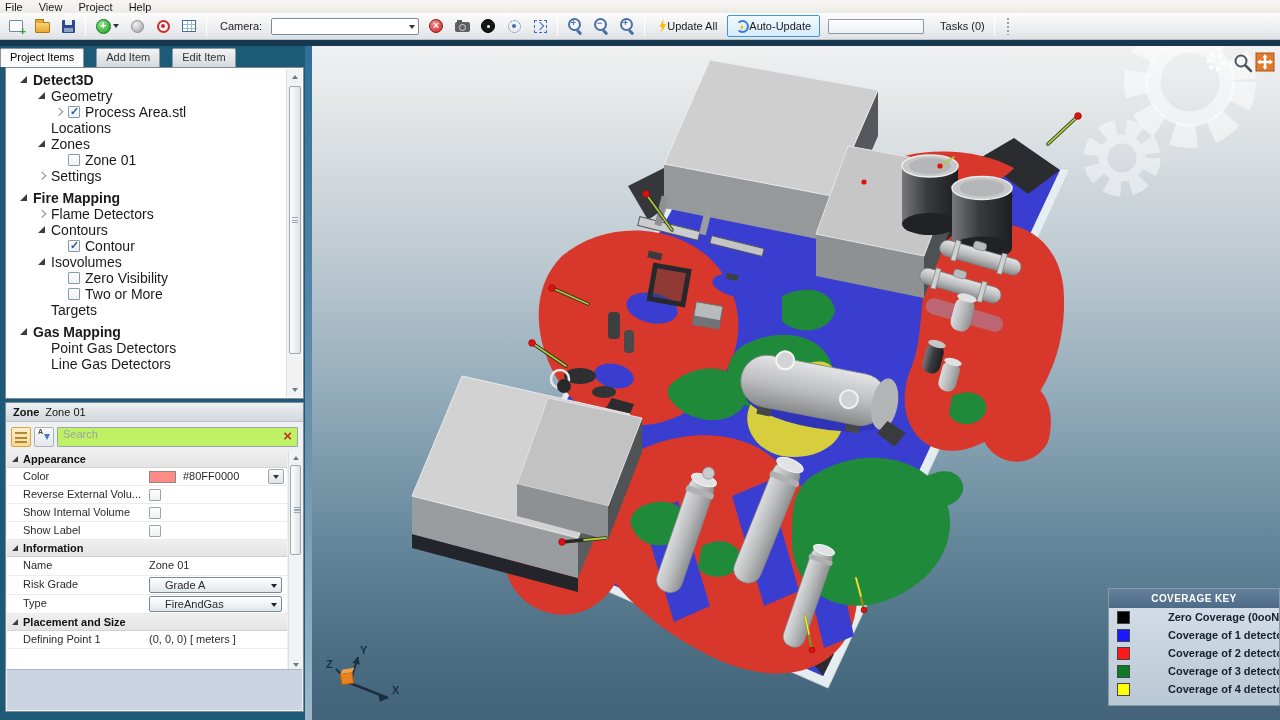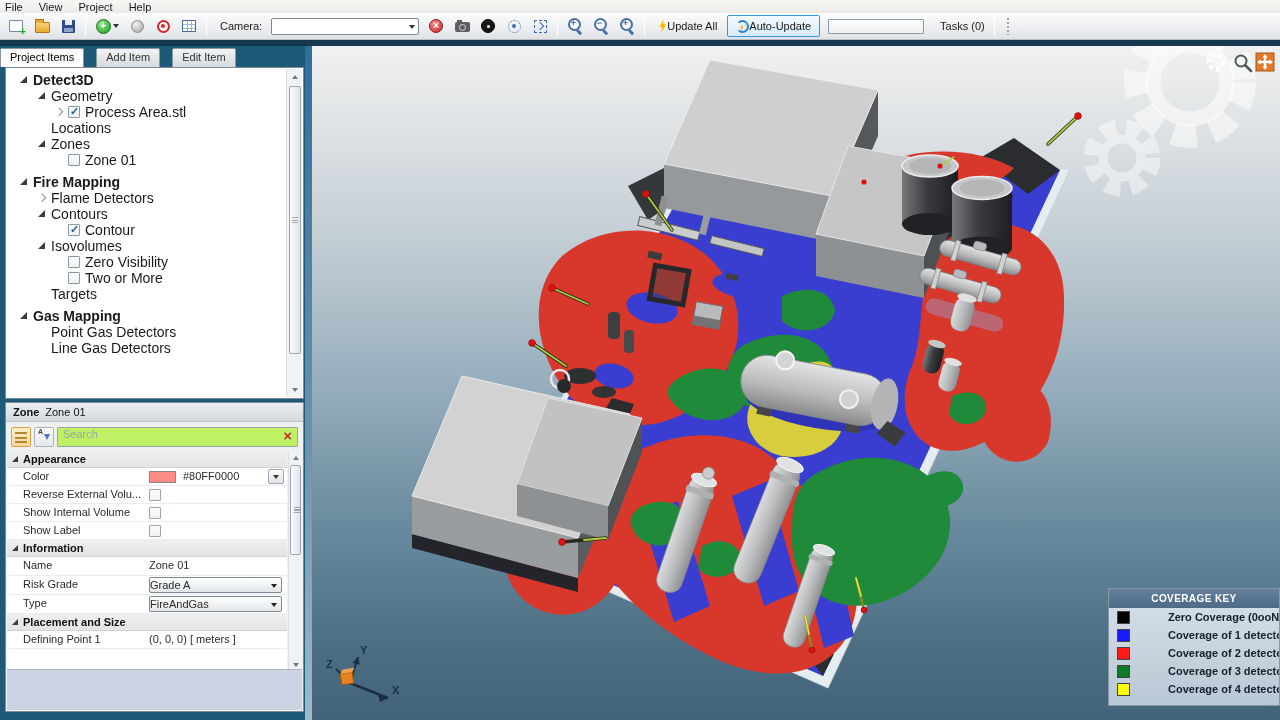--- a/index.html
+++ b/index.html
@@ -131,21 +131,21 @@
   .prow .pval { position:absolute; left:142px; top:2px; white-space:nowrap;}
   .swatch { position:absolute; left:142px; top:2.5px; width:27px; height:12px; border:1px solid #888;}
   .swtext { position:absolute; left:176px; top:2px; }
   .ddbtn { position:absolute; right:3px; top:1px; width:16px; height:15px; border:1px solid #9aa7b2;
     background:linear-gradient(180deg,#fafafa,#dfe3e7); border-radius:2px;}
   .ddbtn::after { content:""; position:absolute; left:4px; top:5px; width:0; height:0;
     border-left:3.5px solid transparent; border-right:3.5px solid transparent; border-top:4.5px solid #333;}
   .pcb { position:absolute; left:142px; top:2.5px; width:12px; height:12px; border:1px solid #9aa5ae;
     background:linear-gradient(180deg,#fdfdfd,#eef1f3); border-radius:1px;}
   .psel { position:absolute; left:142px; right:5px; top:1px; height:16px; border:1px solid #7a8a99;
-    border-radius:2px; background:linear-gradient(180deg,#fff,#e2e6ea); padding:1px 0 0 0; font-size:11px;}
+    border-radius:2px; background:linear-gradient(180deg,#fff,#e2e6ea); padding:1px 0 0 15px; font-size:11px;}
   .psel::after { content:""; position:absolute; right:4px; top:6px; width:0; height:0;
     border-left:3.5px solid transparent; border-right:3.5px solid transparent; border-top:4.5px solid #222;}
   .prow.tall { height:19px; }
   .pscroll { position:absolute; right:1px; top:48px; width:14px; height:220px; background:#f1f2f3; border-left:1px solid #dcdfe2;}
   .pfiller { position:absolute; left:1px; right:1px; bottom:1px; height:41px; background:#ccd4e4; border-top:1px solid #aab4c4;}
 
   
   .viewport { position:absolute; left:312px; top:46px; width:968px; height:674px;
     background:linear-gradient(180deg,#f0f1f1 0%,#e2e5e7 10%,#bdc9d1 32%,#92abba 52%,#68899d 72%,#4d7085 88%,#426379 100%); }
 
@@ -540,20 +540,24 @@
             <span>Locations</span>
           </div>
         <div class="trow lvl1">
             <span class="exp open"></span>
             <span>Zones</span>
           </div>
         <div class="trow lvl2" style="padding-left:61px">
             <span class="cbx"></span>
             <span>Zone 01</span>
           </div>
+        <div class="trow lvl1">
+            <span class="exp closed"></span>
+            <span>Settings</span>
+          </div>
         <div class="trow b lvl0 gap">
             <span class="exp open"></span>
             <span>Fire Mapping</span>
           </div>
         <div class="trow lvl1">
             <span class="exp closed"></span>
             <span>Flame Detectors</span>
           </div>
         <div class="trow lvl1">
             <span class="exp open"></span>

